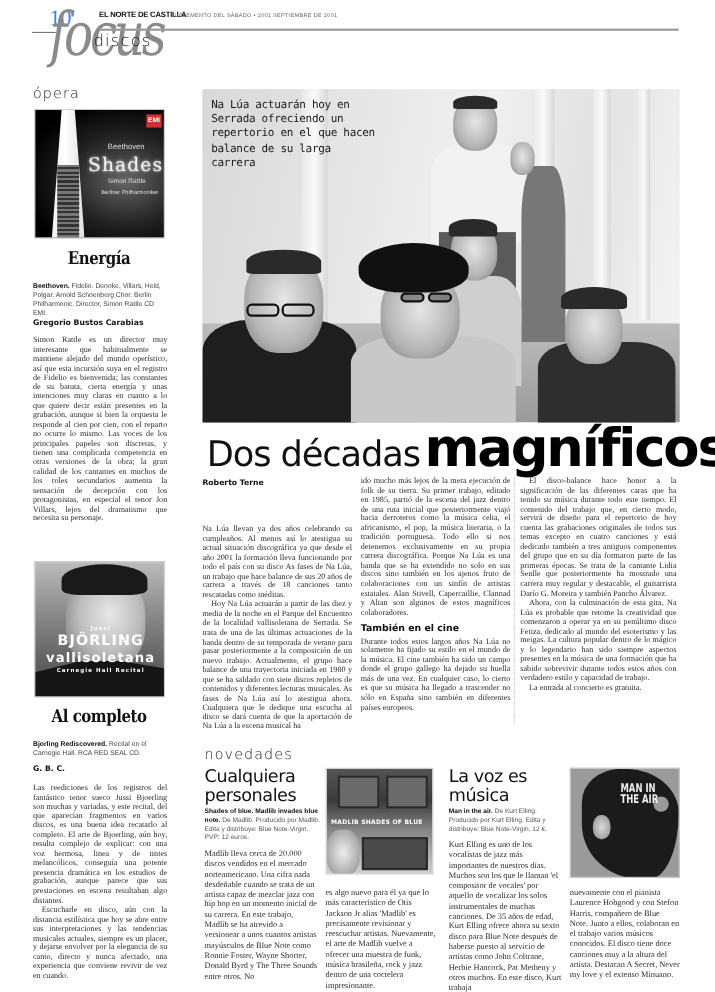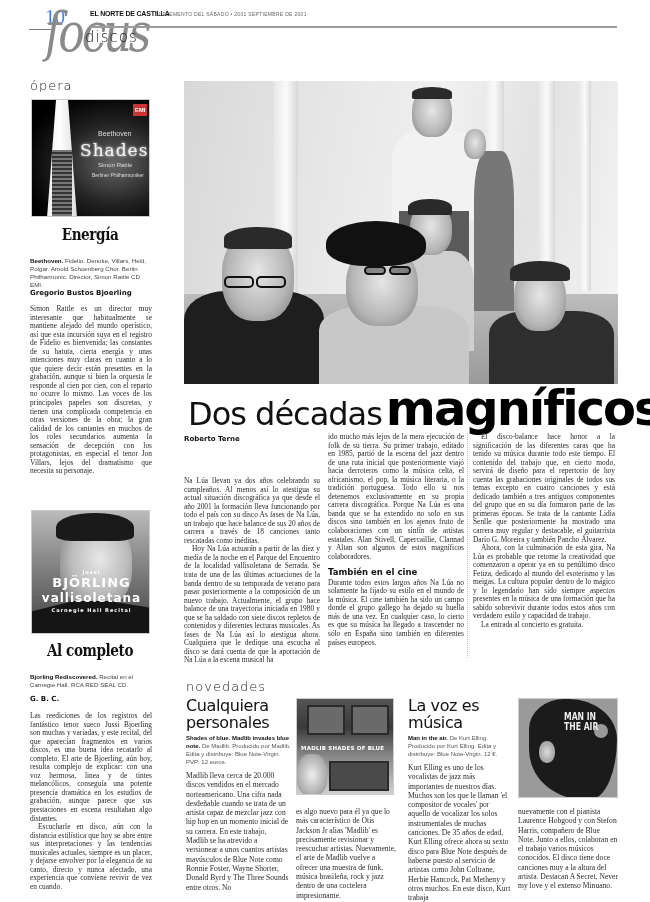--- a/index.html
+++ b/index.html
@@ -101,21 +101,21 @@
   <div class="fidelio-stair-dark"></div>
   <div class="emi-badge">EMI</div>
   <div class="cover-text-sm" style="left:66px;top:30px;font-size:7px;">Beethoven</div>
   <div class="cover-text-lg" style="left:48px;top:40px;">Shades</div>
   <div class="cover-text-sm" style="left:66px;top:62px;">Simon Rattle</div>
   <div class="cover-text-sm" style="left:60px;top:72px;font-size:5px;">Berliner Philharmoniker</div>
 </div>
 
 <div class="review-headline" style="top:225px;">Energía</div>
 <div class="credits" style="top:257px;"><b>Beethoven.</b><span> Fidelio. Denoke, Villars, Held, Polgar. Arnold Schoenberg Chor. Berlin Philharmonic. Director, Simon Rattle CD EMI.</span></div>
-<div class="byline" style="left:30px;top:289px;">Gregorio Bustos Bjoerling</div>
+<div class="byline" style="left:30px;top:289px;">Gregorio Bustos Carabias</div>
 <div class="body-text" style="left:30px;top:305px;width:122px;">
   <p>Simon Rattle es un director muy interesante que habitualmente se mantiene alejado del mundo operístico, así que esta incursión suya en el registro de Fidelio es bienvenida; las constantes de su batuta, cierta energía y unas intenciones muy claras en cuanto a lo que quiere decir están presentes en la grabación, aunque si bien la orquesta le responde al cien por cien, con el reparto no ocurre lo mismo. Las voces de los principales papeles son discretas, y tienen una complicada competencia en otras versiones de la obra; la gran calidad de los cantantes en muchos de los roles secundarios aumenta la sensación de decepción con los protagonistas, en especial el tenor Jon Villars, lejos del dramatismo que necesita su personaje.</p>
 </div>
 
 <div class="cover cover-bjorling">
   <div class="bj-face"></div>
   <div class="bj-hair"></div>
   <div class="bj-suit"></div>
   <div class="bj-name" style="top:58px;font-size:5px;">Jussi</div>
   <div class="bj-name" style="top:64px;font-size:13px;">BJÖRLING</div>
@@ -159,20 +159,21 @@
   <div class="p-body" style="left:135px;top:225px;width:150px;height:80px;background:#c8c8c8;"></div>
   <div class="p-head" style="left:162px;top:165px;width:72px;height:80px;"></div>
   <div class="beret" style="left:142px;top:140px;width:100px;height:45px;"></div>
   <div class="glasses" style="left:180px;top:185px;width:22px;"></div>
   <div class="glasses" style="left:205px;top:185px;width:22px;"></div>
 
   <div class="p-body" style="left:305px;top:230px;width:125px;height:75px;background:#2e2e2e;"></div>
   <div class="p-head" style="left:330px;top:185px;width:52px;height:65px;"></div>
   <div class="p-hair" style="left:326px;top:180px;width:60px;height:20px;"></div>
 
+  <div class="photo-caption">Na Lúa actuarán hoy en Serrada ofreciendo un repertorio en el que hacen balance de su larga carrera</div>
 </div>
 
 <div class="feature-headline">
   <span class="hl-light">Dos décadas</span>
   <span class="hl-heavy">magníficos</span>
 </div>
 
 <div class="byline" style="left:184px;top:435px;">Roberto Terne</div>
 <div class="body-text" style="left:184px;top:449px;width:136px;margin-top:28px;">
   <p>Na Lúa llevan ya dos años celebrando su cumpleaños. Al menos así lo atestigua su actual situación discográfica ya que desde el año 2001 la formación lleva funcionando por todo el país con su disco As fases de Na Lúa, un trabajo que hace balance de sus 20 años de carrera a través de 18 canciones tanto rescatadas como inéditas.</p>

